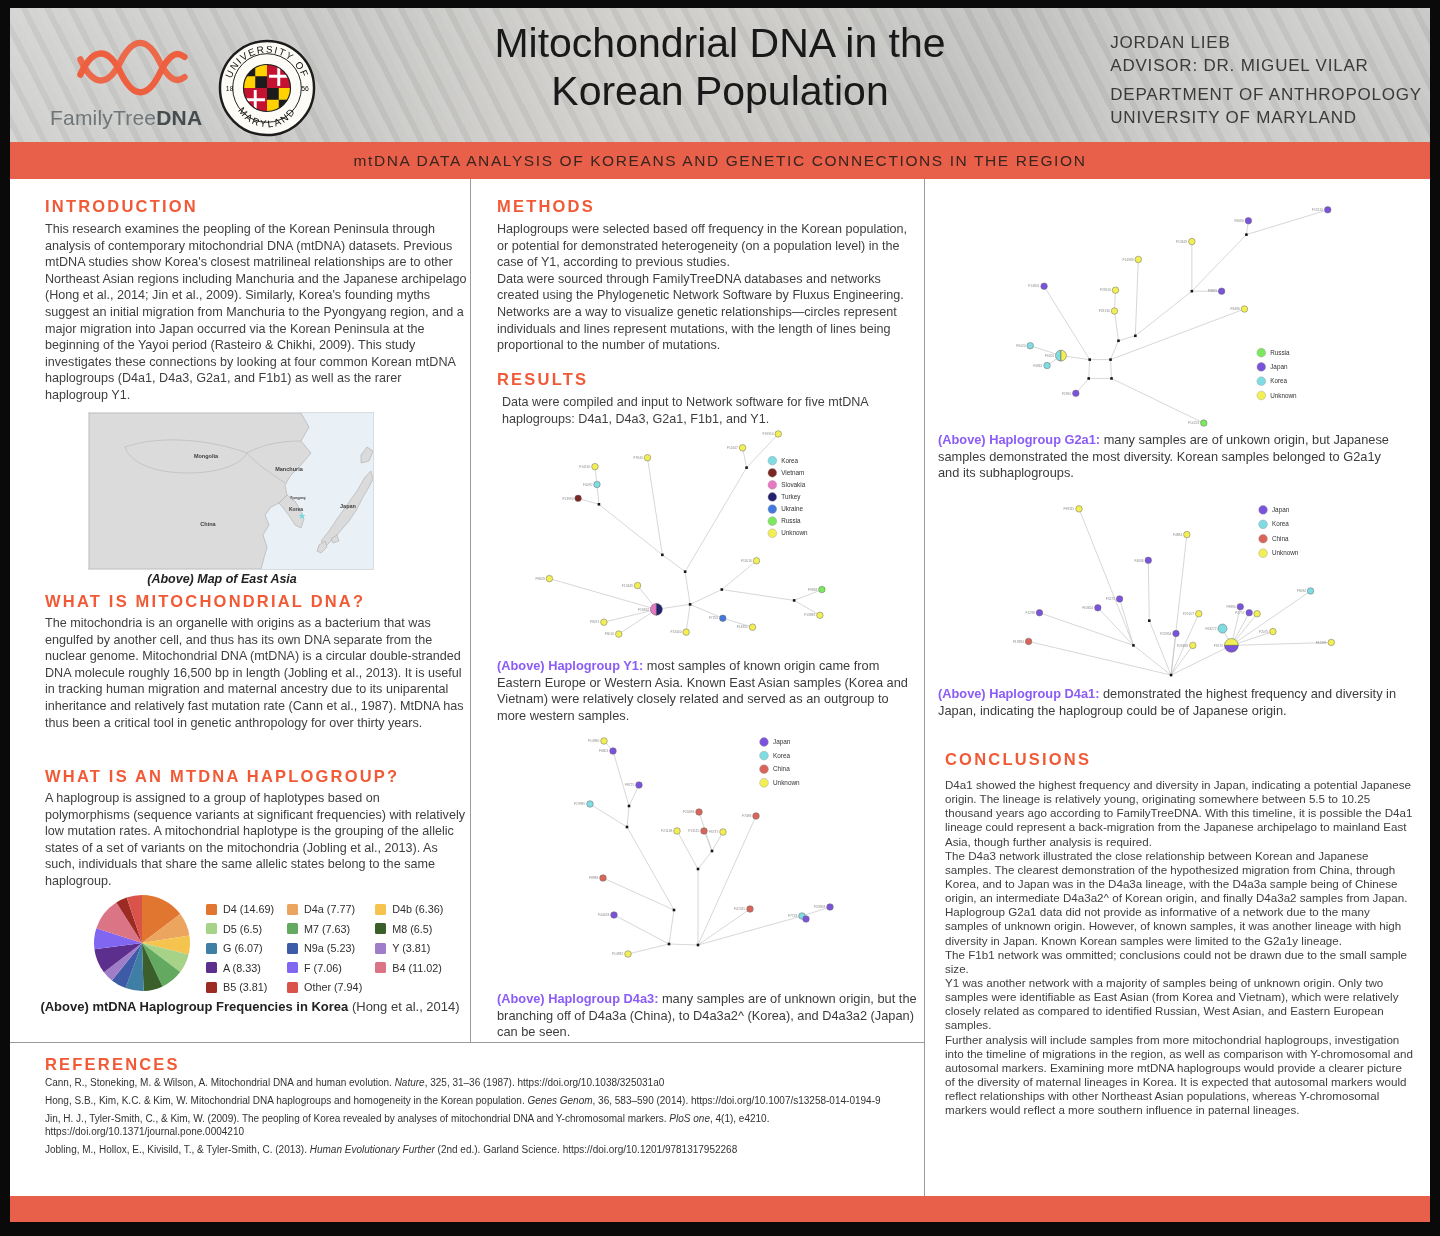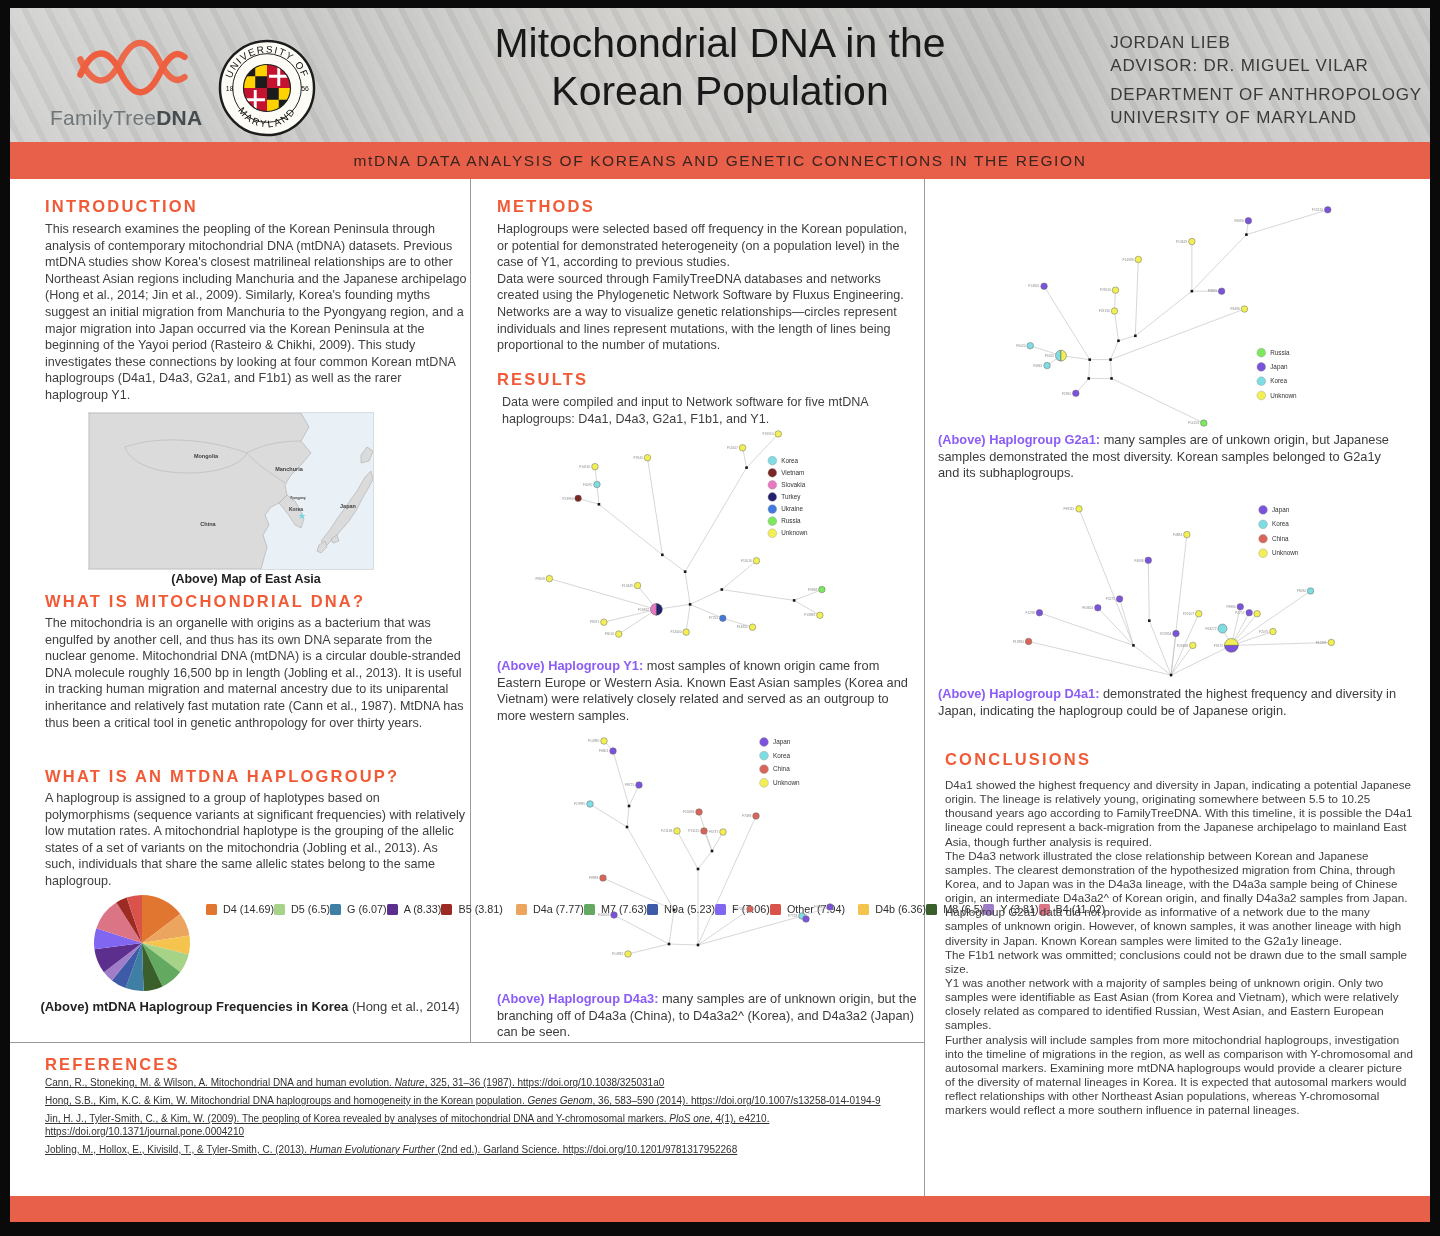--- a/index.html
+++ b/index.html
@@ -26,33 +26,33 @@
           color:#3A241F;font-size:15.5px;letter-spacing:1.6px;text-align:center;line-height:38px;}
   
   .h-section{font-weight:800;font-size:16.5px;letter-spacing:2.2px;color:#F15A36;}
   .body-text{font-size:12.6px;line-height:1.32;color:#3f3f3f;white-space:pre-line;}
   .caption{font-size:12.8px;line-height:1.3;color:#3c3c3c;}
   .caption b{color:#8b5cf6;}
   .vline{position:absolute;width:1px;background:#9a9a9a;}
   .net-host svg,.pie-host svg,.map-host svg{width:100%;height:100%;display:block;font-family:inherit;}
   
   .pie-legend{display:flex;gap:13px;font-size:10.8px;color:#2f2f2f;}
-  .pie-legend .lcol{display:flex;flex-direction:row;}
+  .pie-legend .lcol{display:flex;flex-direction:column;}
   .pie-legend .litem{display:flex;align-items:center;margin-bottom:7.5px;white-space:nowrap;}
   .pie-legend .sw{width:11px;height:11px;border-radius:1.5px;margin-right:6px;flex:0 0 auto;}
   
   .map-cap{font-weight:bold;font-size:12.5px;color:#222;text-align:center;}
   .pie-cap{font-size:13px;color:#3c3c3c;text-align:center;}
   .pie-cap b{color:#222;}
   
   .concl-body{font-size:11.6px;line-height:1.22;color:#3f3f3f;white-space:pre-line;}
   
   .refs-box{position:absolute;left:0;top:1034px;width:914px;height:180px;border-top:1px solid #9a9a9a;background:#fff;}
   .refs-list{position:absolute;left:35px;top:34px;width:862px;}
-  .ref-item{font-size:10px;line-height:1.22;color:#333;margin-bottom:6px;text-decoration:underline;}
+  .ref-item{font-size:10px;line-height:1.22;color:#333;margin-bottom:6px;}
   .footer-bar{position:absolute;left:0;top:1188px;width:100%;height:26px;background:#E8604A;}
 </style>
 </head>
 <body>
 
 <div class="frame">
 
   <div class="header">
     <div class="logo-wrap">
       <svg width="168" height="66" viewBox="0 0 185 104">
@@ -124,21 +124,21 @@
         <path d="M158,40 C176,30 196,28 212,28 M158,40 C168,52 182,60 196,70" fill="none" stroke="#B5B5B5" stroke-width="0.6"></path>
         <text x="117" y="45" font-size="5.5" fill="#3d3d3d" font-weight="bold" text-anchor="middle">Mongolia</text>
         <text x="200" y="58" font-size="5.5" fill="#3d3d3d" font-weight="bold" text-anchor="middle">Manchuria</text>
         <text x="119" y="113" font-size="5.5" fill="#3d3d3d" font-weight="bold" text-anchor="middle">China</text>
         <text x="209" y="86" font-size="2.8" fill="#3d3d3d" font-weight="bold" text-anchor="middle">Pyongyang</text>
         <text x="207" y="98" font-size="5" fill="#3d3d3d" font-weight="bold" text-anchor="middle">Korea</text>
         <text x="259" y="95" font-size="5.5" fill="#3d3d3d" font-weight="bold" text-anchor="middle">Japan</text>
         <text x="213" y="106" font-size="9" fill="#6FD8E0" text-anchor="middle">★</text>
       </svg>
     </div>
-  <div class="abs map-cap" style="left:94px;top:564px;width:284px;">(Above) Map of East Asia</div>
+  <div class="abs map-cap" style="left:70px;top:564px;width:284px;font-style:italic;">(Above) Map of East Asia</div>
 
   <div class="abs h-section" style="left:35px;top:584px;">WHAT IS MITOCHONDRIAL DNA?</div>
   <div class="abs body-text" style="left:35px;top:607px;width:422px;">The mitochondria is an organelle with origins as a bacterium that was engulfed by another cell, and thus has its own DNA separate from the nuclear genome. Mitochondrial DNA (mtDNA) is a circular double-stranded DNA molecule roughly 16,500 bp in length (Jobling et al., 2013). It is useful in tracking human migration and maternal ancestry due to its uniparental inheritance and relatively fast mutation rate (Cann et al., 1987). MtDNA has thus been a critical tool in genetic anthropology for over thirty years.</div>
 
   <div class="abs h-section" style="left:35px;top:759px;">WHAT IS AN MTDNA HAPLOGROUP?</div>
   <div class="abs body-text" style="left:35px;top:782px;width:422px;">A haplogroup is assigned to a group of haplotypes based on polymorphisms (sequence variants at significant frequencies) with relatively low mutation rates. A mitochondrial haplotype is the grouping of the allelic states of a set of variants on the mitochondria (Jobling et al., 2013). As such, individuals that share the same allelic states belong to the same haplogroup.</div>
 
   <div class="abs pie-host" style="left:82px;top:885px;width:100px;height:100px;">
       <svg viewBox="0 0 100 100">
         <path d="M50,50 L50.00,2.00 A48,48 0 0 1 88.29,21.05 Z" fill="#E0762F"></path>

